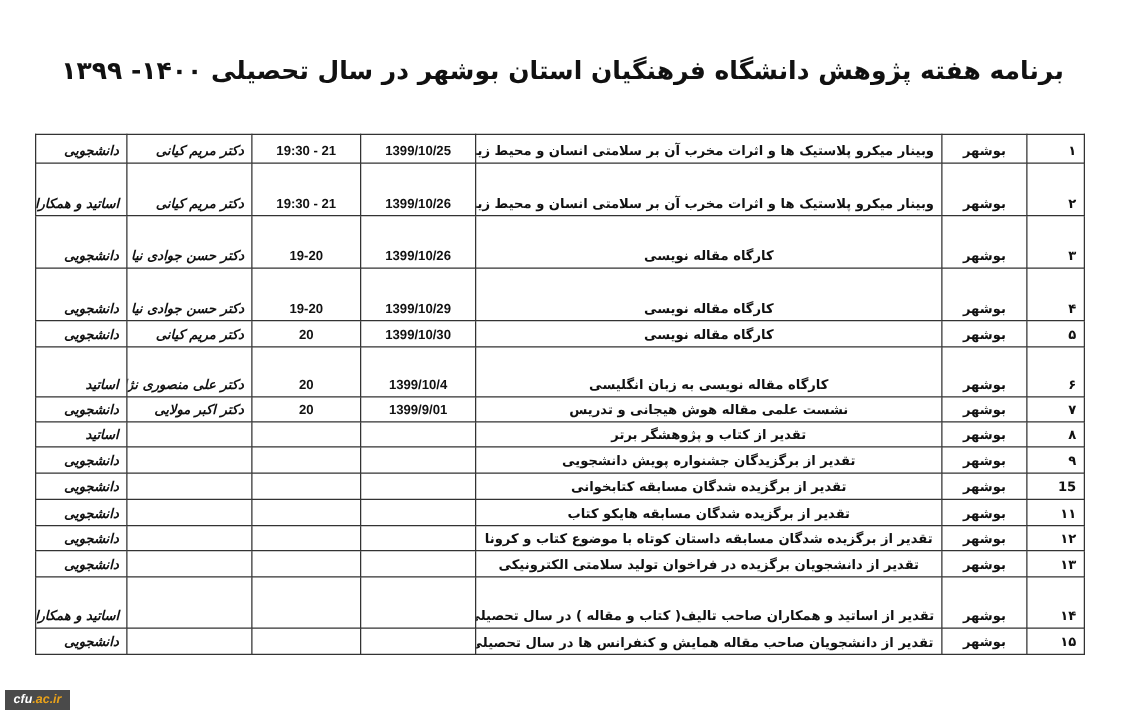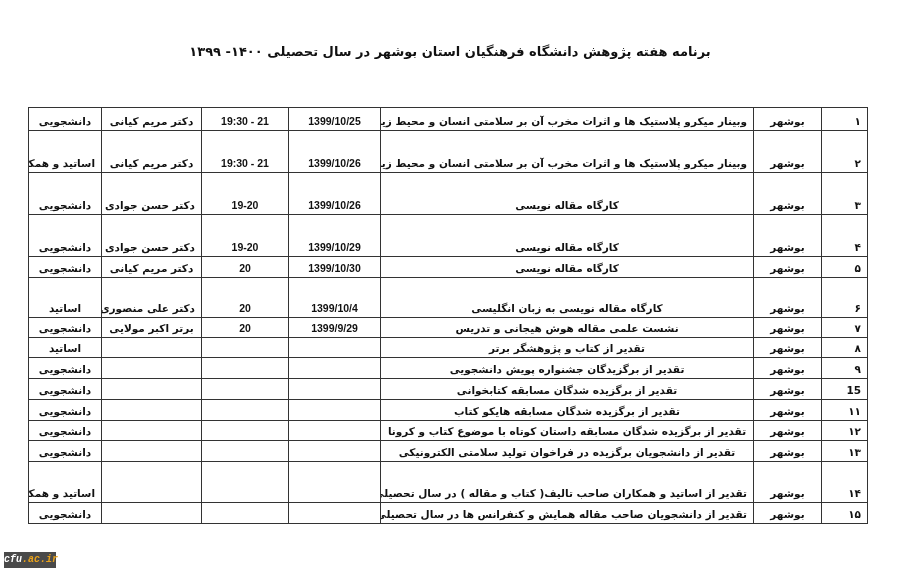--- a/index.html
+++ b/index.html
@@ -2,39 +2,39 @@
 <html><head>
 <meta charset="utf-8">
 <style>
   html, body { margin: 0; padding: 0; }
   body {
     width: 900px; height: 578px; background: #ffffff; position: relative; overflow: hidden;
     font-family: "DejaVu Sans", sans-serif; color: #111;
   }
   .title {
     position: absolute; left: 0; width: 900px; top: 44px; text-align: center;
-    font-weight: bold; font-size: 13px; direction: rtl; letter-spacing: 0px;
+    font-weight: bold; font-size: 20px; direction: rtl; letter-spacing: 0px;
     font-family: "DejaVu Sans", sans-serif;
   }
   table.sched {
     position: absolute; left: 28px; top: 107px; width: 839px;
     border-collapse: collapse; direction: rtl; table-layout: fixed;
   }
   table.sched td {
     border: 1.5px solid #333; padding: 0 6px; font-size: 10.5px; font-weight: bold;
     vertical-align: bottom; overflow: hidden; white-space: nowrap; line-height: 18px;
   }
   td.num { text-align: right; vertical-align: top; padding-top: 2px; }
   td.city { text-align: center; }
   td.topic { text-align: center; }
   td.date, td.time { text-align: center; font-family: Liberation Sans, sans-serif; font-size: 12.5px; direction: ltr; }
-  td.speaker, td.audience { text-align: center; white-space: normal; }
+  td.speaker, td.audience { white-space: normal; font-style: italic; }
   .logo {
     position: absolute; left: 4px; top: 552px; width: 52px; height: 16px; background: #4a4a4a;
-    font-family: Liberation Mono, monospace; font-style: italic; font-weight: bold; font-size: 10px;
+    font-family: Liberation Sans, sans-serif; font-style: italic; font-weight: bold; font-size: 10px;
     line-height: 16px; text-align: center;
   }
   .logo .a { color: #ffffff; }
   .logo .b { color: #e9a21b; }
 </style>
 </head>
 <body>
 
 <div class="title">برنامه هفته پژوهش دانشگاه فرهنگیان استان بوشهر در سال تحصیلی ۱۴۰۰- ۱۳۹۹</div>
 
@@ -100,23 +100,23 @@
         <td class="topic">کارگاه مقاله نویسی به زبان انگلیسی</td>
         <td class="date">1399/10/4</td>
         <td class="time">20</td>
         <td class="speaker">دکتر علی منصوری نژاد</td>
         <td class="audience">اساتید</td>
       </tr>
       <tr style="height: 20px;">
         <td class="num">۷</td>
         <td class="city">بوشهر</td>
         <td class="topic">نشست علمی مقاله هوش هیجانی و تدریس</td>
-        <td class="date">1399/9/29</td>
+        <td class="date">1399/9/01</td>
         <td class="time">20</td>
-        <td class="speaker">برتر اکبر مولایی</td>
+        <td class="speaker">دکتر اکبر مولایی</td>
         <td class="audience">دانشجویی</td>
       </tr>
       <tr style="height: 20px;">
         <td class="num">۸</td>
         <td class="city">بوشهر</td>
         <td class="topic">تقدیر از کتاب و پژوهشگر برتر</td>
         <td class="date"></td>
         <td class="time"></td>
         <td class="speaker"></td>
         <td class="audience">اساتید</td>

